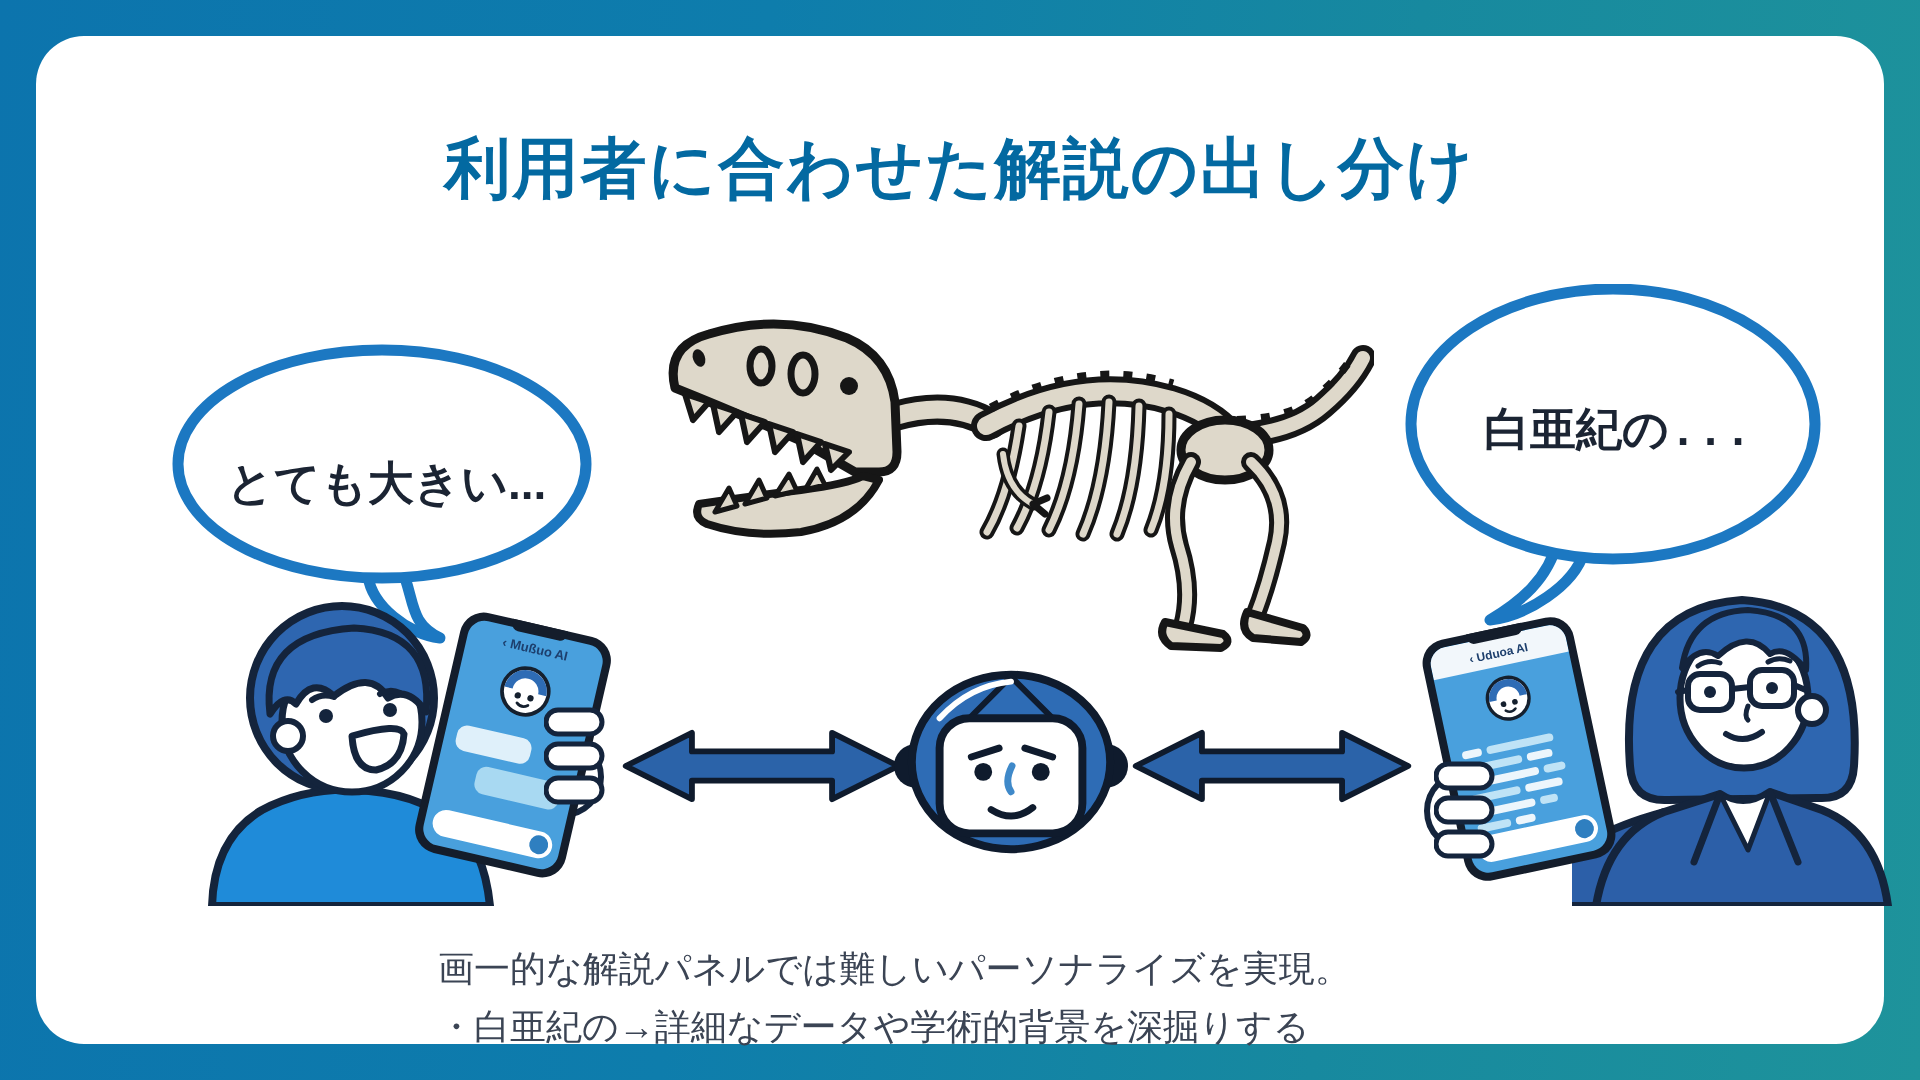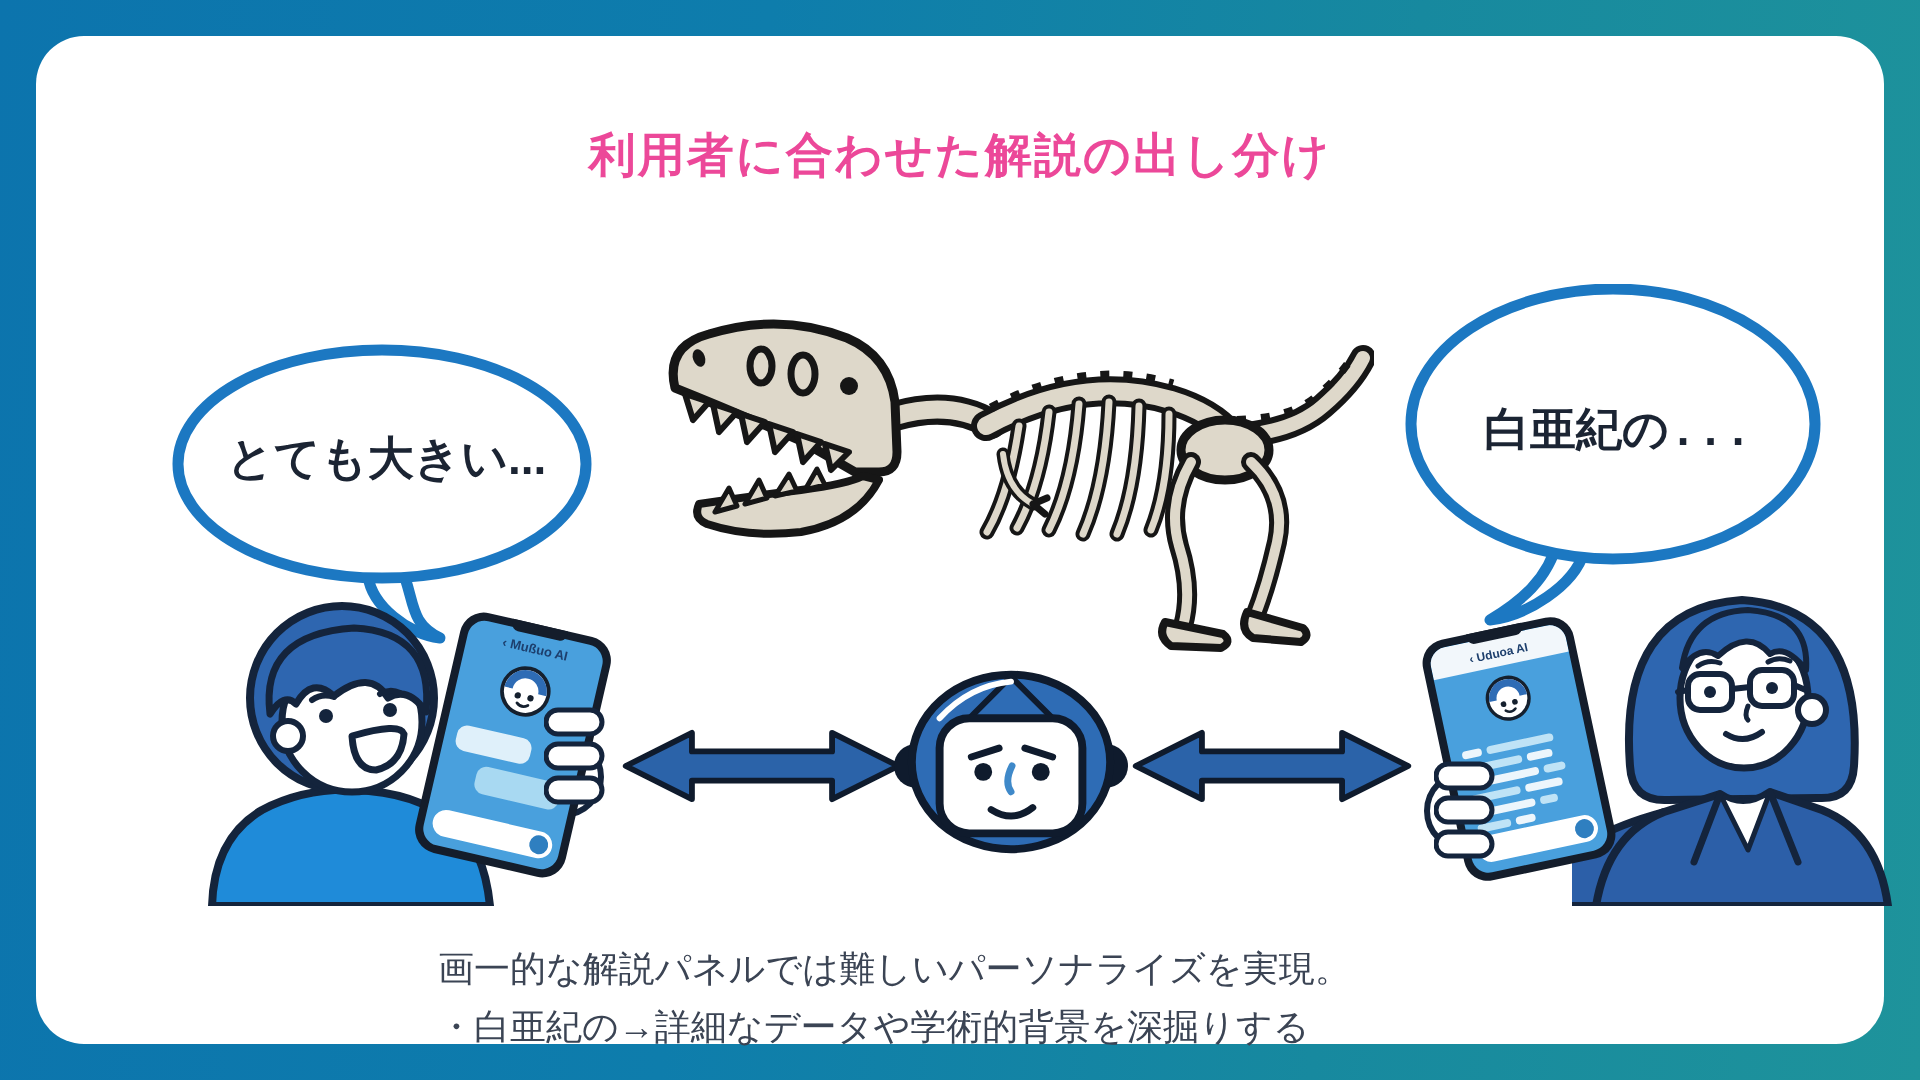--- a/index.html
+++ b/index.html
@@ -1,21 +1,21 @@
 <!DOCTYPE html>
 <html><head>
 <meta charset="utf-8">
 <style>
   html,body{margin:0;padding:0;}
   body{width:1920px;height:1080px;overflow:hidden;font-family:"Liberation Sans","DejaVu Sans",sans-serif;}
   .stage{position:relative;width:1920px;height:1080px;
     background:linear-gradient(96deg,#0c74ad 0%,#0e7dac 38%,#17899f 70%,#1e939b 100%);}
   .card{position:absolute;left:36px;top:36px;width:1848px;height:1008px;background:#ffffff;border-radius:48px;}
-  .title{position:absolute;left:0;top:88px;width:100%;text-align:center;font-size:47px;font-weight:800;
-    color:#ec4899;letter-spacing:2px;}
+  .title{position:absolute;left:0;top:88px;width:100%;text-align:center;font-size:66px;font-weight:800;
+    color:#0369a1;letter-spacing:2px;}
   
   .bubble{position:absolute;}
   .bubble svg{position:absolute;left:0;top:0;}
   .bubble-text{position:absolute;width:100%;text-align:center;font-size:46px;font-weight:800;color:#1b2433;}
   
   .desc{position:absolute;left:402px;top:904px;font-size:36px;line-height:58px;color:#3b4454;font-weight:500;white-space:nowrap;}
   
   .phone{position:absolute;width:154px;height:246px;background:#141d2b;border-radius:24px;z-index:5;}
   .screen{position:absolute;left:8px;top:8px;right:8px;bottom:8px;border-radius:17px;overflow:hidden;}
   .screen-blue{background:#49a0dd;}
@@ -96,21 +96,21 @@
         <path d="M228,196 Q206,238 150,248 Q98,254 56,240 Q42,234 48,220 Q100,212 150,206 Q196,200 212,192 Z" fill="#ded8ca" stroke="#161616" stroke-width="8" stroke-linejoin="round"></path>
         <path d="M64,228 L86,222 L78,204 Z M94,220 L116,214 L108,196 Z M124,212 L146,207 L138,190 Z M154,206 L174,201 L166,185 Z" fill="#ded8ca" stroke="#161616" stroke-width="5" stroke-linejoin="round"></path>
       </g>
     </svg>
 
     <div class="bubble" style="left:128px;top:300px;width:445px;height:320px;">
       <svg width="445" height="320" viewBox="0 0 445 320">
         <path d="M236,228 C252,266 244,286 276,302 C244,298 208,270 204,240 Z" fill="#ffffff" stroke="#1c78c2" stroke-width="11" stroke-linejoin="round"></path>
         <ellipse cx="218" cy="128" rx="204" ry="114" fill="#ffffff" stroke="#1c78c2" stroke-width="11"></ellipse>
       </svg>
-      <div class="bubble-text" style="top:92px;">とても大きい...</div>
+      <div class="bubble-text" style="top:117px;">とても大きい...</div>
     </div>
 
     <div class="bubble" style="left:1362px;top:248px;width:440px;height:350px;">
       <svg width="440" height="350" viewBox="0 0 440 350">
         <path d="M160,256 C150,296 122,318 92,336 C128,332 176,302 186,268 Z" fill="#ffffff" stroke="#1c78c2" stroke-width="11" stroke-linejoin="round"></path>
         <ellipse cx="215" cy="140" rx="202" ry="135" fill="#ffffff" stroke="#1c78c2" stroke-width="11"></ellipse>
       </svg>
       <div class="bubble-text" style="top:115px;font-family:Liberation Mono, monospace;">白亜紀の...</div>
     </div>
 

